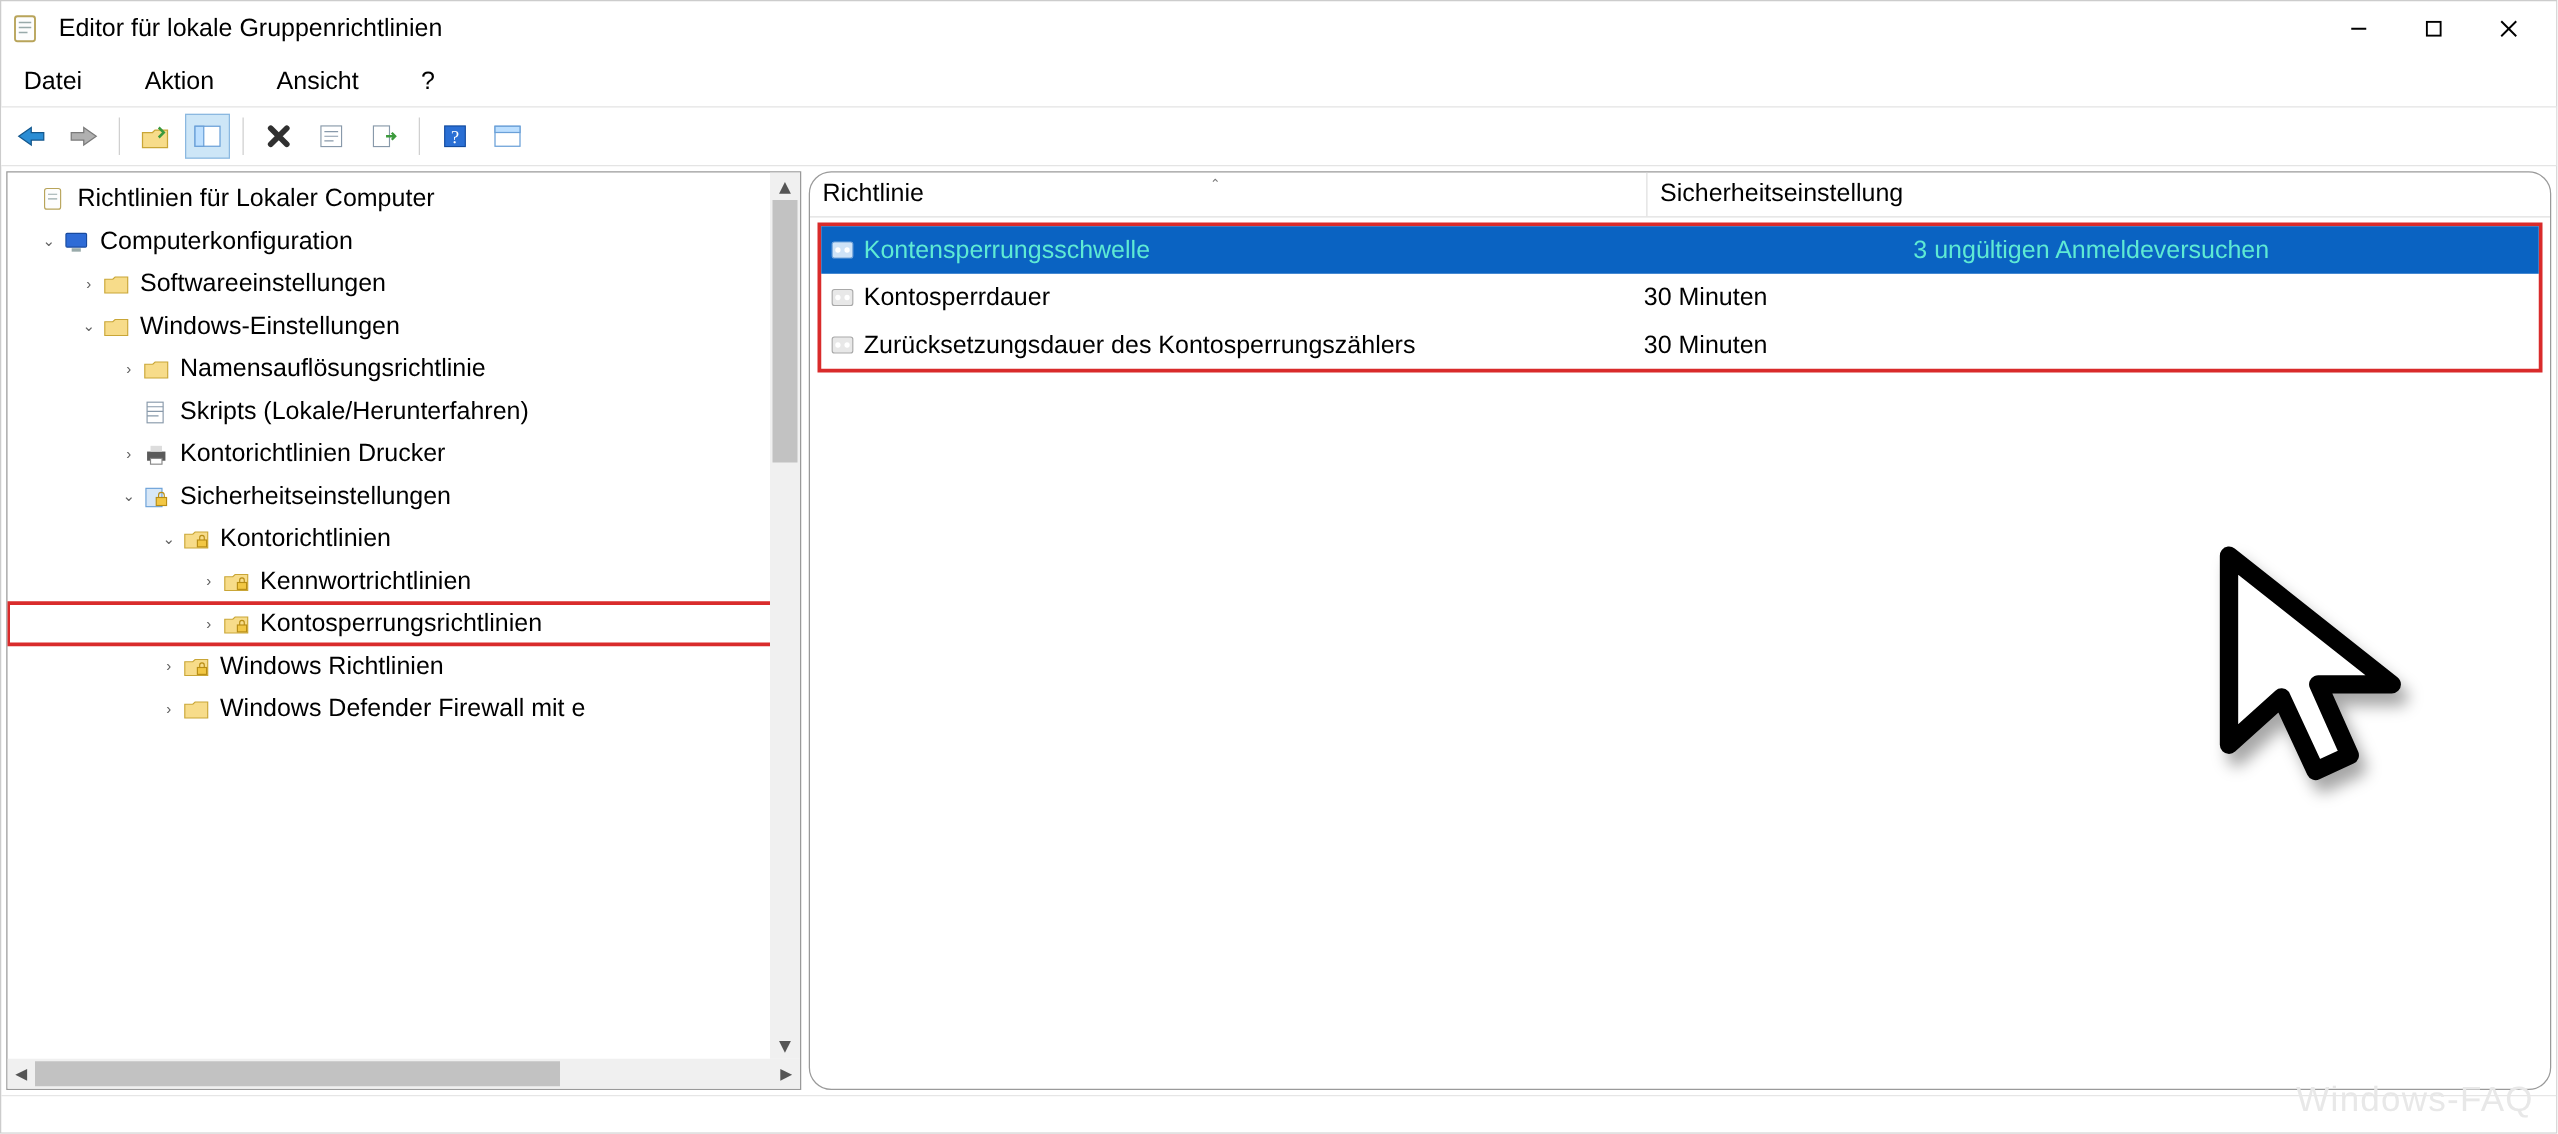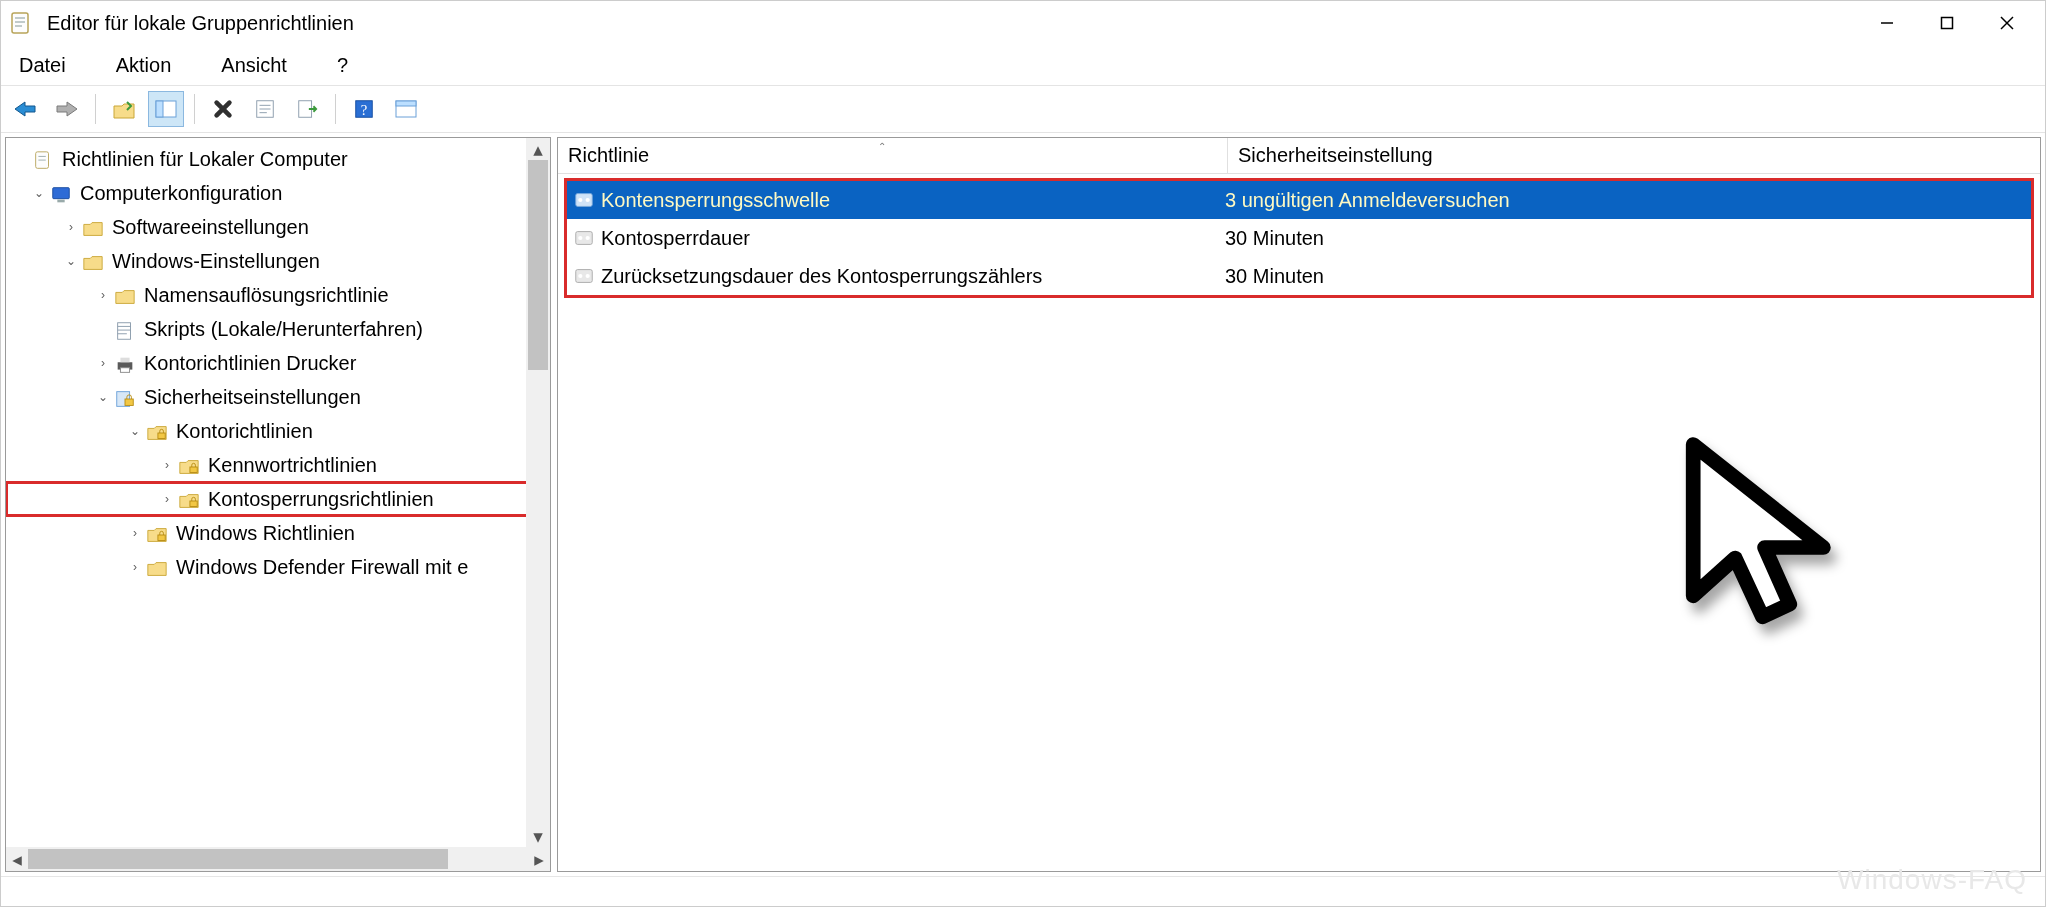--- a/index.html
+++ b/index.html
@@ -74,22 +74,22 @@
     padding: 4px;
     gap: 6px;
     min-height: 0;
   }
   .pane {
     border: 1px solid #9a9a9a;
     background: #fff;
     position: relative;
     overflow: hidden;
   }
-  .pane.left { width: 546px; display: flex; flex-direction: column;}
-  .pane.right { flex: 1; display: flex; flex-direction: column;}
+  .pane.left { width: 636px; display: flex; flex-direction: column;}
+  .pane.right { flex: 1; display: flex; flex-direction: column; border-radius: 18px;}
 
   
   .tree-scroll { flex:1; overflow: hidden; position:relative; }
   .tree { padding: 4px 0 4px 0; font-size: 20px; line-height: 34px; white-space: nowrap; }
   .tree-row {
     display: flex;
     align-items: center;
     height: 34px;
     padding-left: 6px;
   }
@@ -150,21 +150,21 @@
   }
   .list-row {
     display: flex;
     align-items: center;
     height: 38px;
     font-size: 20px;
   }
   .list-row .ic { width:22px; height:22px; margin: 0 6px 0 4px; flex:none;}
   .list-row .c1 { width: 652px; padding-left: 2px; display:flex; align-items:center;}
   .list-row .c2 { flex:1; padding-left: 6px; }
-  .list-row.selected { background:#0a63c2; color:#fef9c3; }
+  .list-row.selected { background:#0a63c2; color:#5eead4;text-align:center; }
 
   
   .status { height: 30px; border-top:1px solid #e6e6e6; }
 
   
   .big-cursor {
     position: absolute;
     left: 1110px;
     top: 258px;
     width: 210px;

